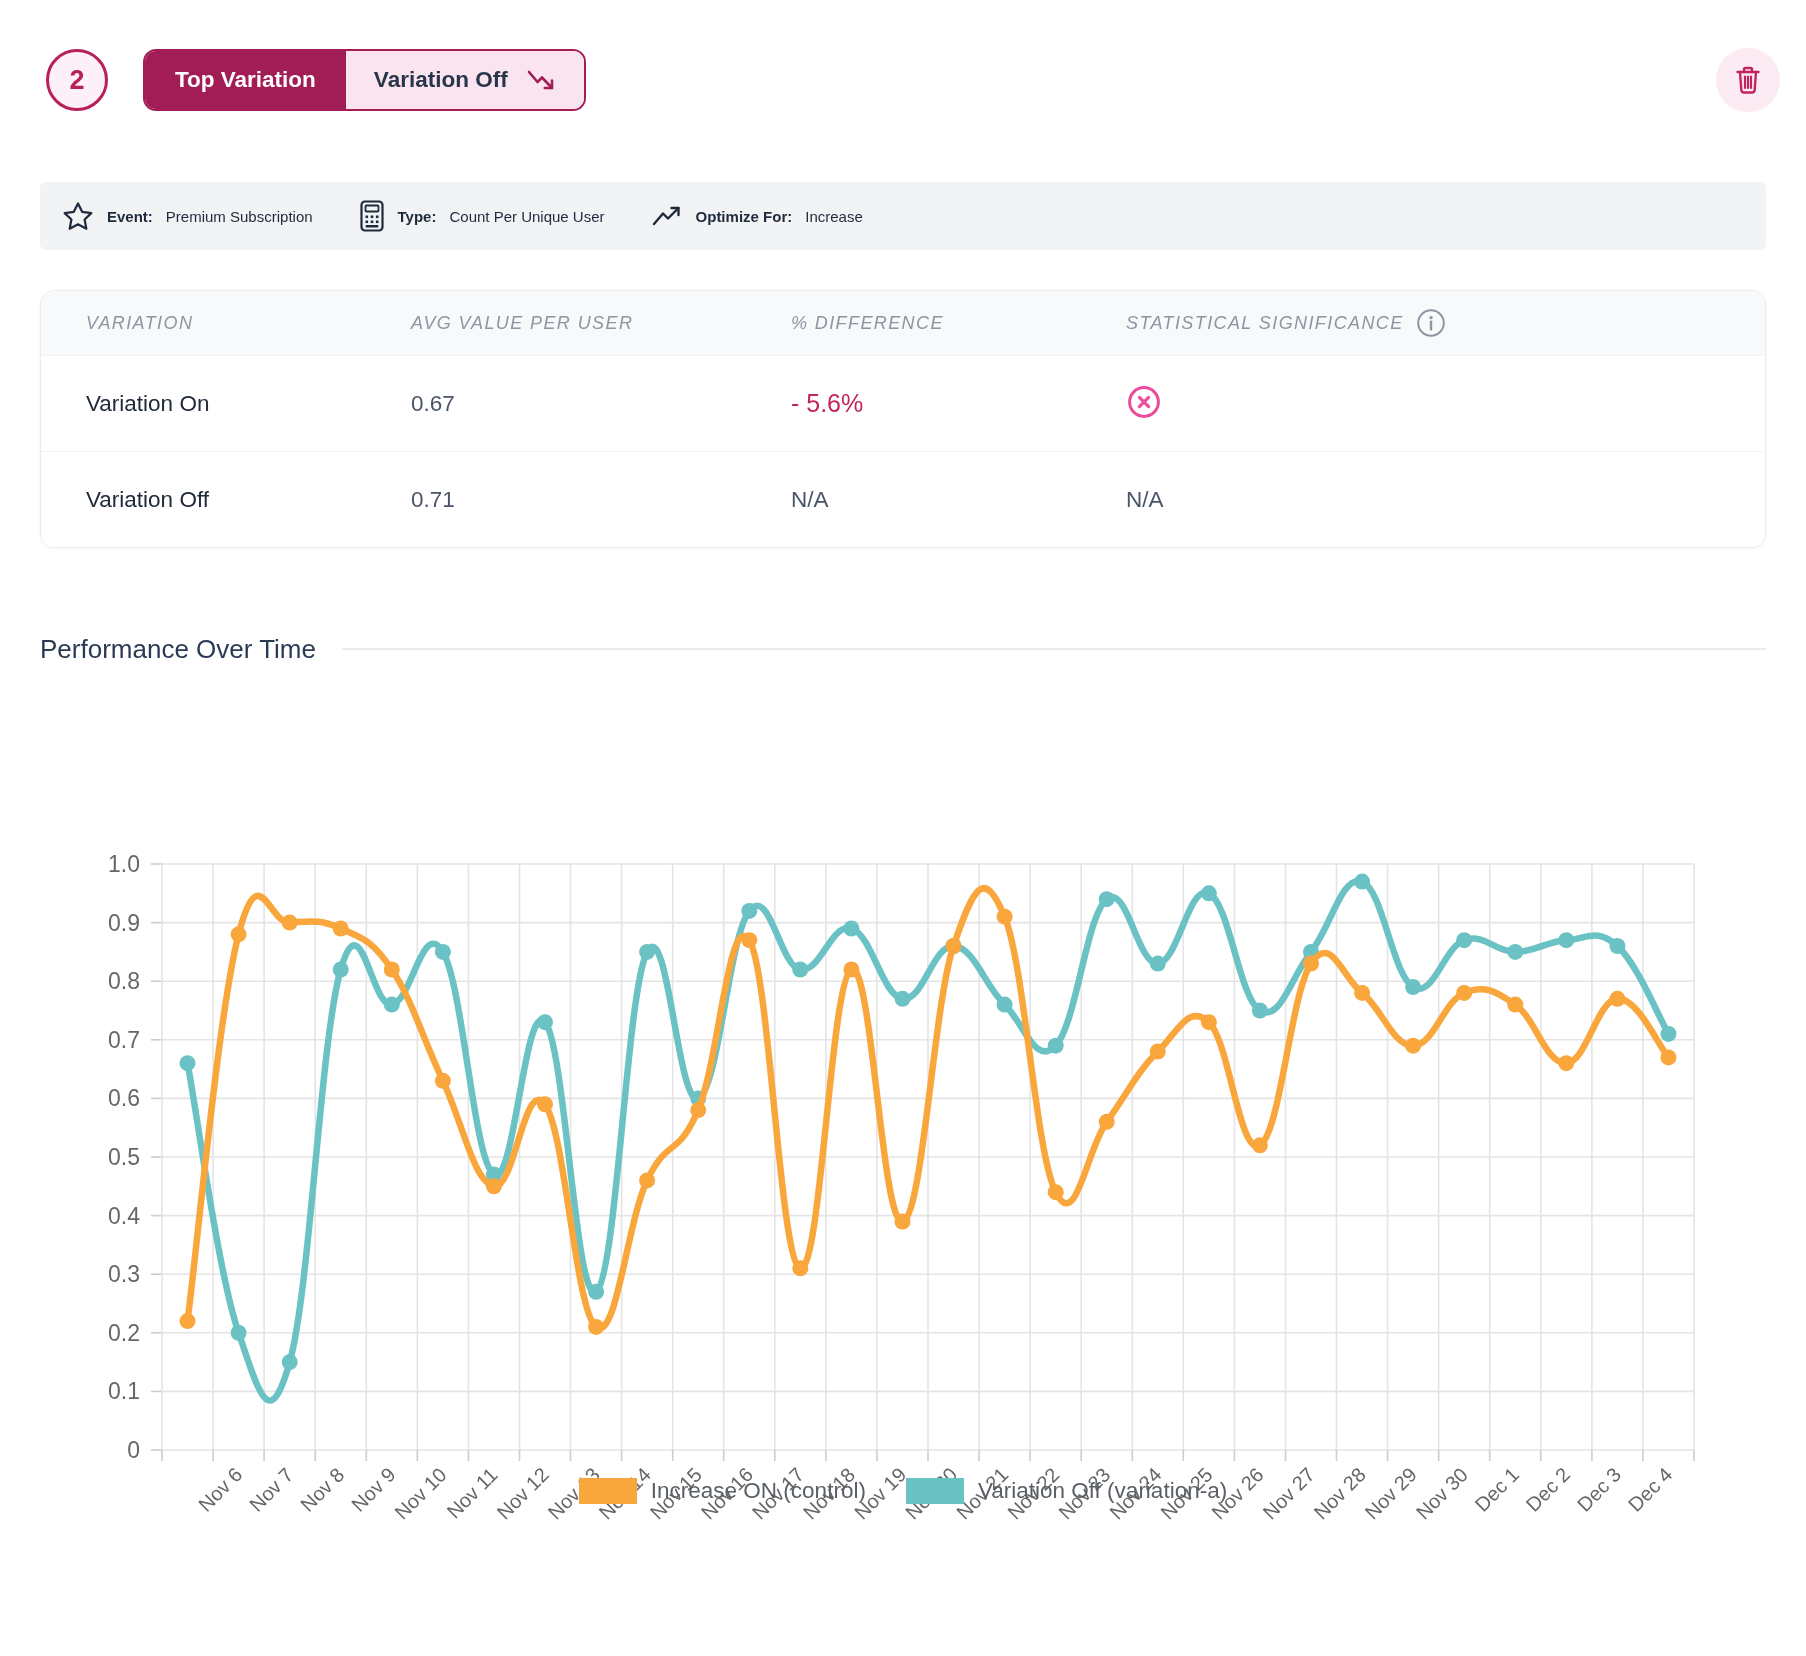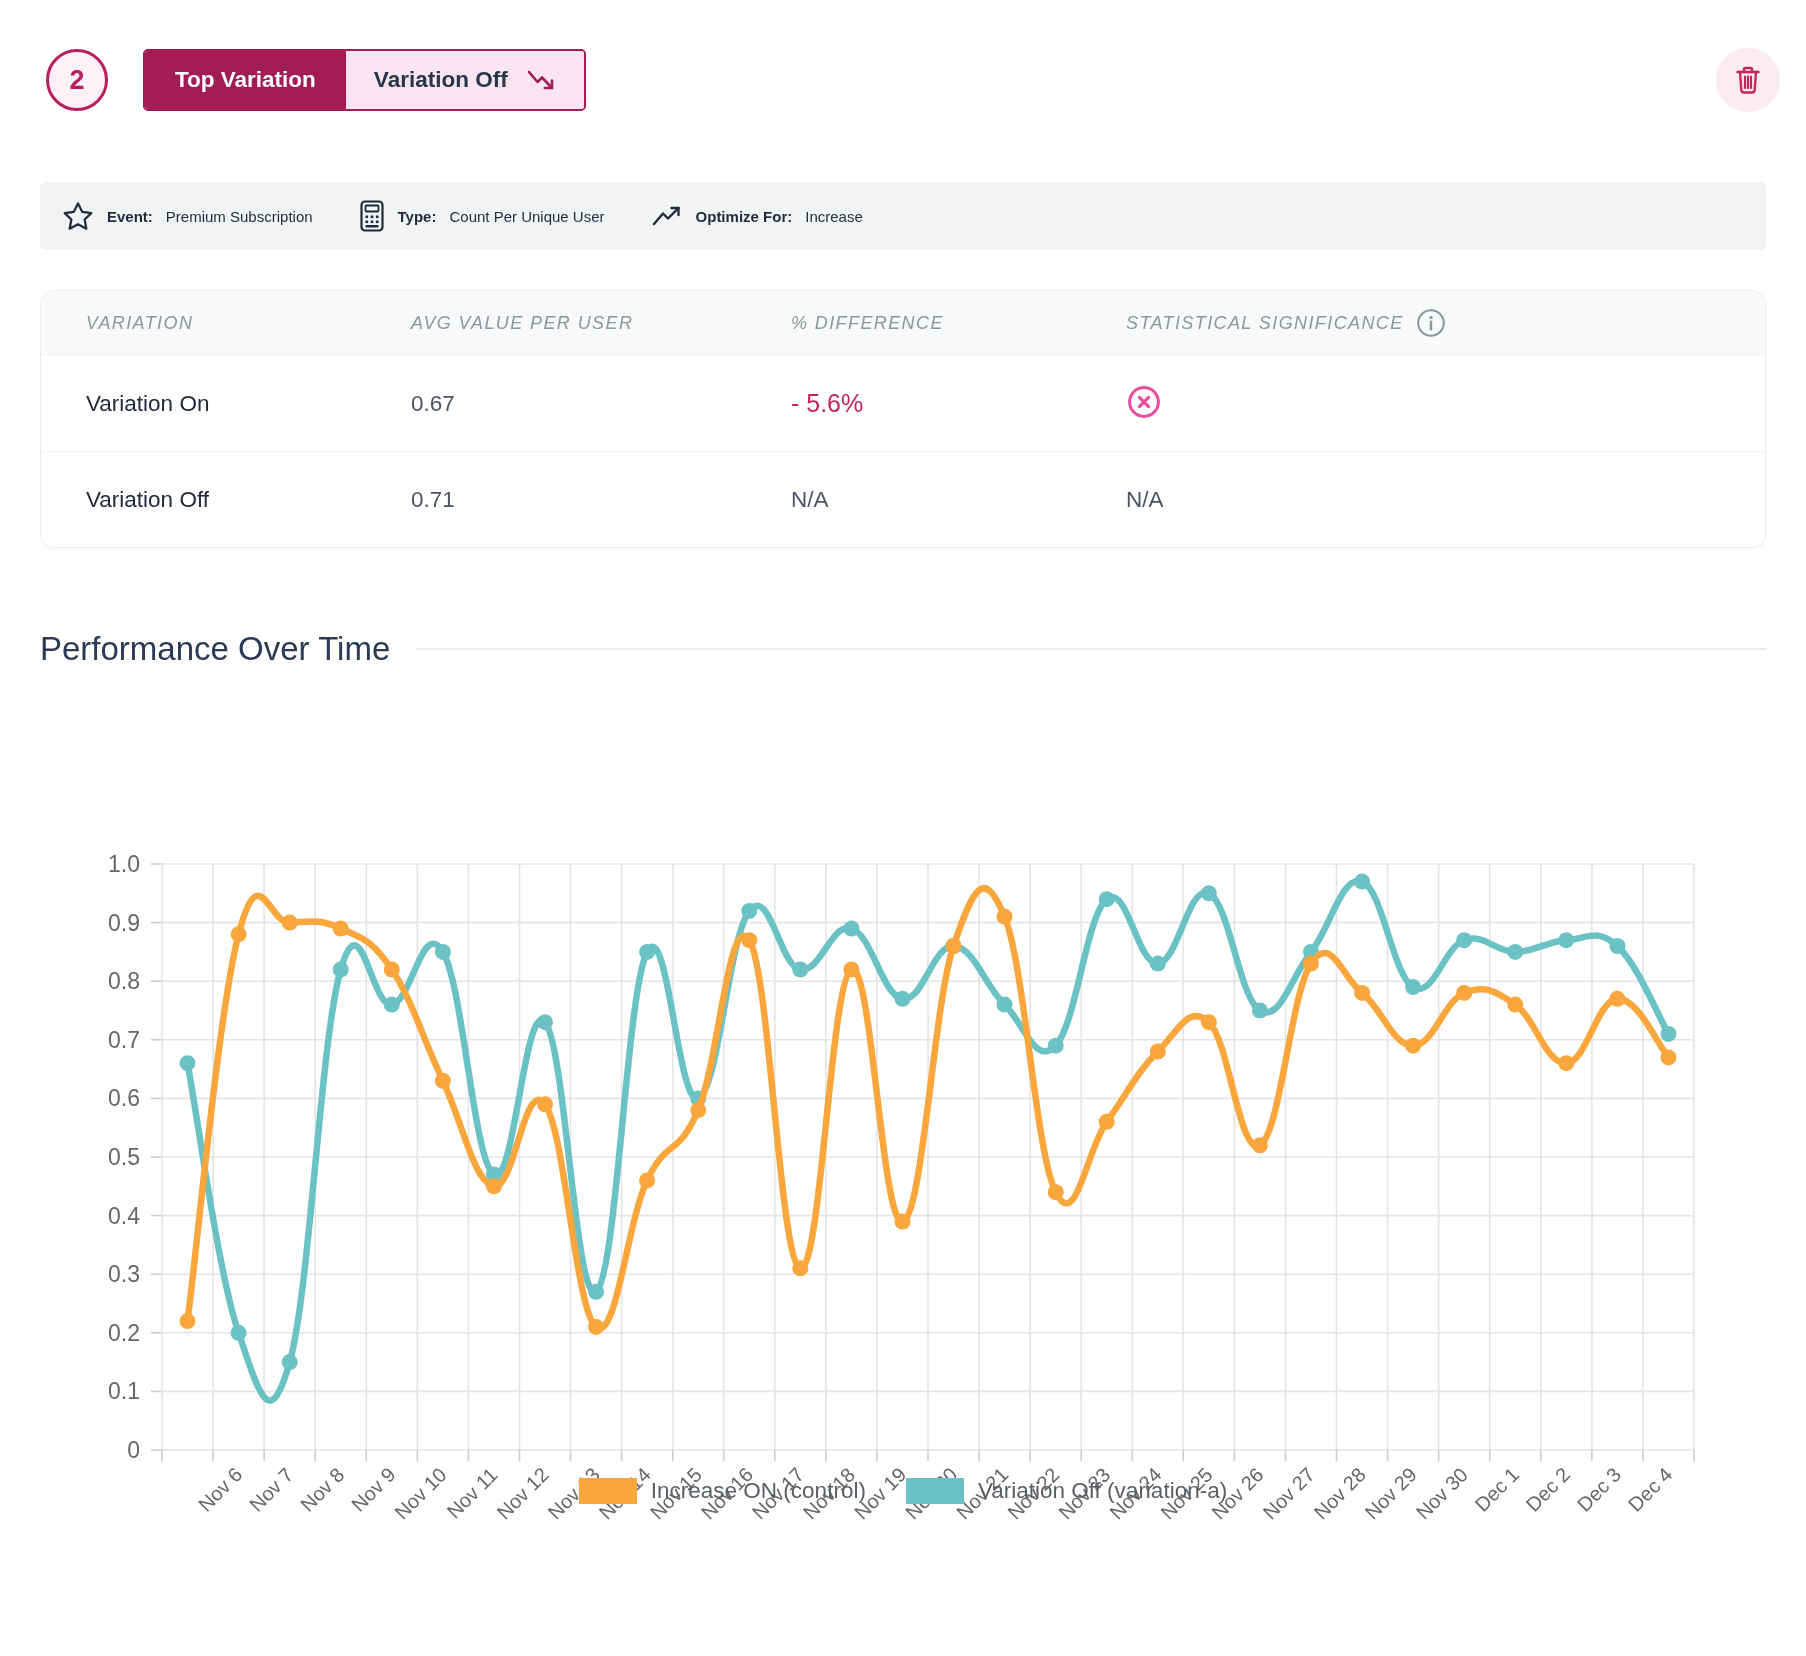--- a/index.html
+++ b/index.html
@@ -15,21 +15,21 @@
     background:var(--accent-faint,#FDF0F6);color:var(--accent-border,#B7205A);
     display:flex;align-items:center;justify-content:center;font-size:27px;font-weight:600;flex:0 0 auto;
   }
   .dropdown{
     margin-left:18px;width:524px;height:60px;border:1.5px solid #D9DEE4;border-radius:9px;background:#fff;
     display:flex;align-items:center;justify-content:space-between;padding:0 26px 0 32px;box-sizing:border-box;
     box-shadow:0 1px 2px rgba(20,30,50,.05);cursor:pointer;
   }
   .dropdown .dd-label{font-size:23px;font-weight:600;color:#2B3A55;}
   .segmented{
-    margin-left:35px;height:62px;border:2px solid var(--accent,#A21D56);border-radius:5px;overflow:hidden;
+    margin-left:35px;height:62px;border:2px solid var(--accent,#A21D56);border-radius:13px;overflow:hidden;
     display:flex;align-items:stretch;box-sizing:border-box;
   }
   .seg-left{
     background:var(--accent,#A21D56);color:#fff;display:flex;align-items:center;padding:0 30px;
     font-size:22.5px;font-weight:600;cursor:pointer;
   }
   .seg-right{
     background:var(--accent-light,#FAE4EF);color:#27364B;display:flex;align-items:center;gap:18px;
     padding:0 28px;font-size:22.5px;font-weight:600;cursor:pointer;
   }
@@ -55,21 +55,21 @@
   .t-head .th{
     font-size:18px;font-weight:500;letter-spacing:1.4px;color:#8C95A1;text-transform:uppercase;
     display:flex;align-items:center;gap:12px;font-style:italic;
   }
   .t-body{height:95px;border-top:1.5px solid #F1F3F5;background:#fff;}
   .cell-name{font-size:22.5px;font-weight:400;color:#212B3B;}
   .cell-val{font-size:22.5px;color:#4A5568;}
   .cell-diff-neg{font-size:25px;color:var(--negative,#C2255C);}
   
   .section-header{display:flex;align-items:center;gap:26px;margin:82px 40px 0 40px;height:38px;}
-  .section-header h2{margin:0;font-size:33px;font-weight:500;color:#2B3A55;white-space:nowrap;}
+  .section-header h2{margin:0;font-size:26px;font-weight:500;color:#2B3A55;white-space:nowrap;}
   .section-header .rule{flex:1;height:0;border-top:2px solid #E9ECEF;}
   
   .chart-wrap{position:relative;margin-top:18px;}
   .chart-wrap svg{display:block;}
   .ytick{font-size:23px;fill:#666;font-family:inherit;}
   .xtick{font-size:20px;fill:#666;font-family:inherit;}
   .legend{display:flex;justify-content:center;align-items:center;gap:40px;margin-top:-88px;}
   .legend-item{display:flex;align-items:center;gap:14px;cursor:pointer;}
   .legend-swatch{width:58px;height:26px;display:inline-block;}
   .legend-label{font-size:22.5px;color:#595F66;}

